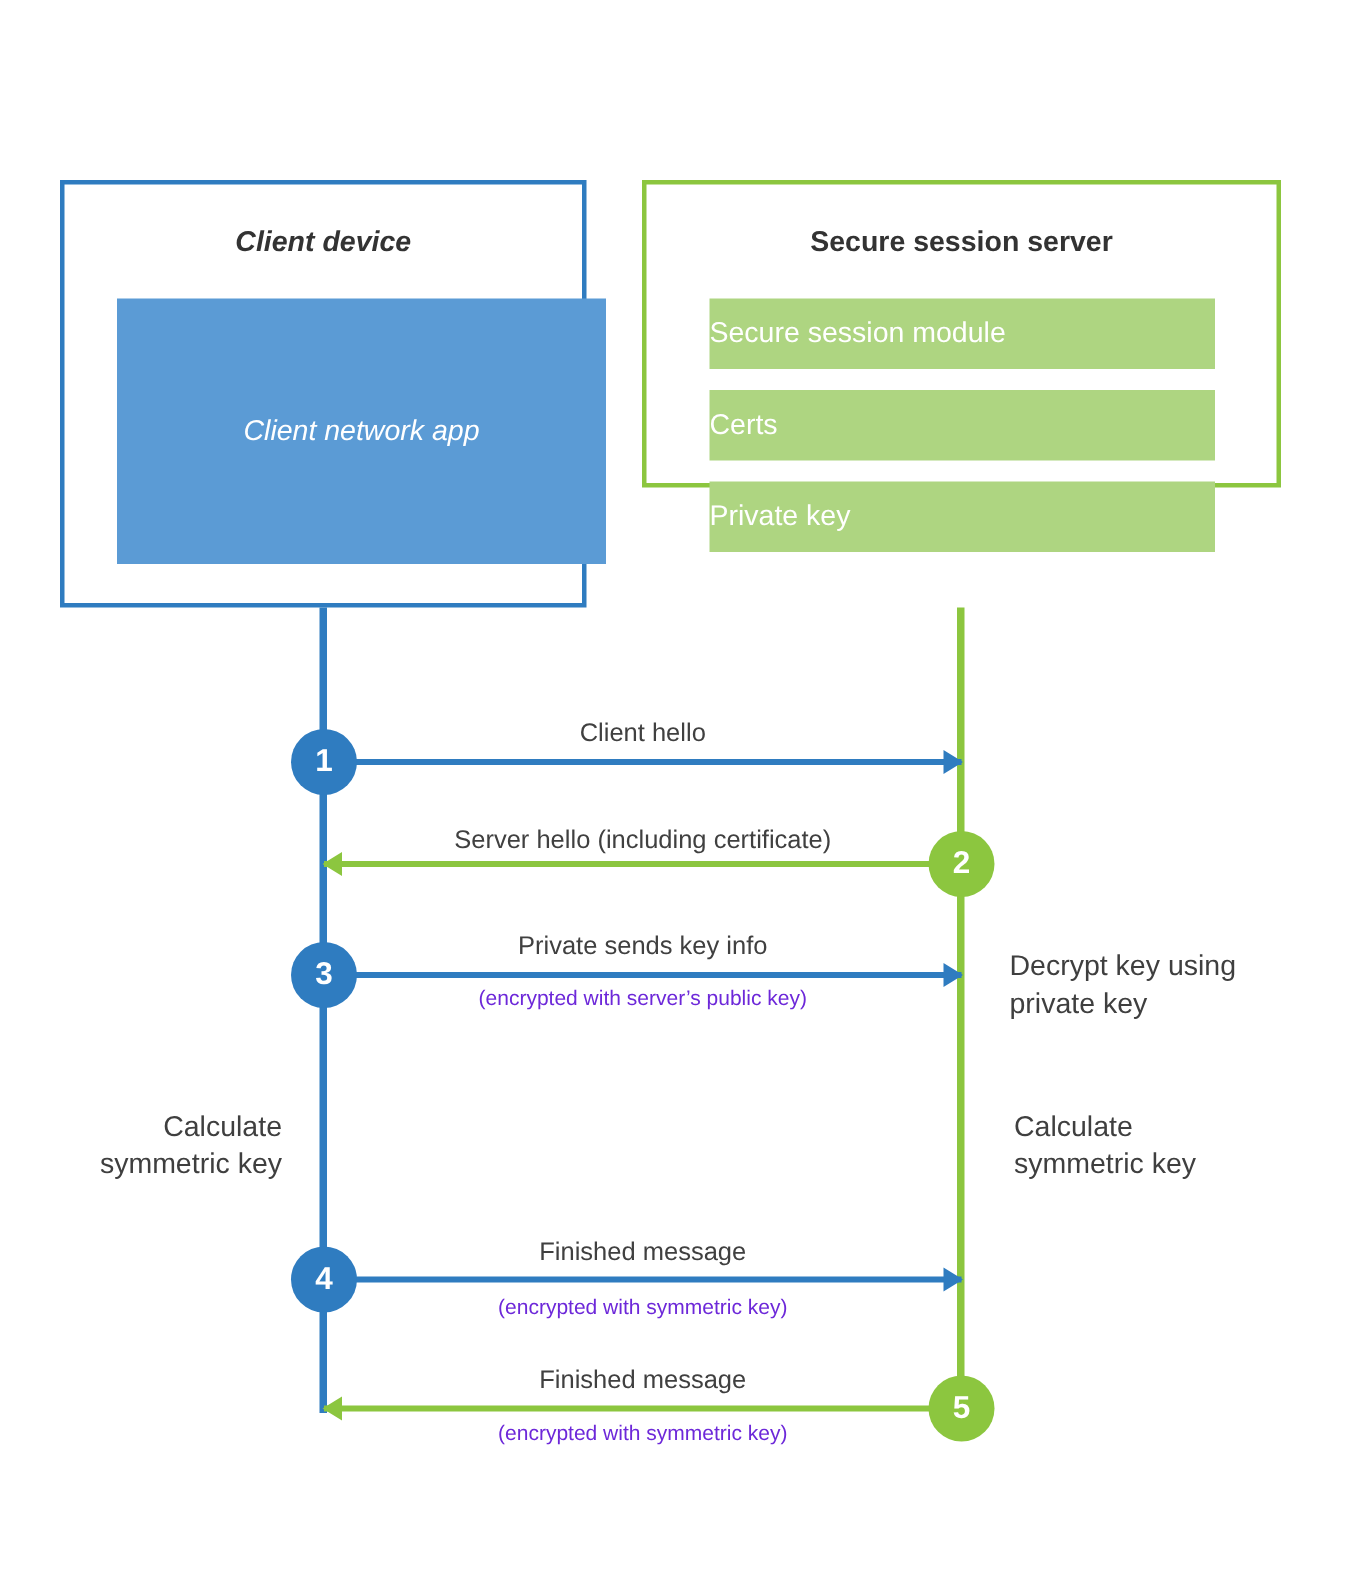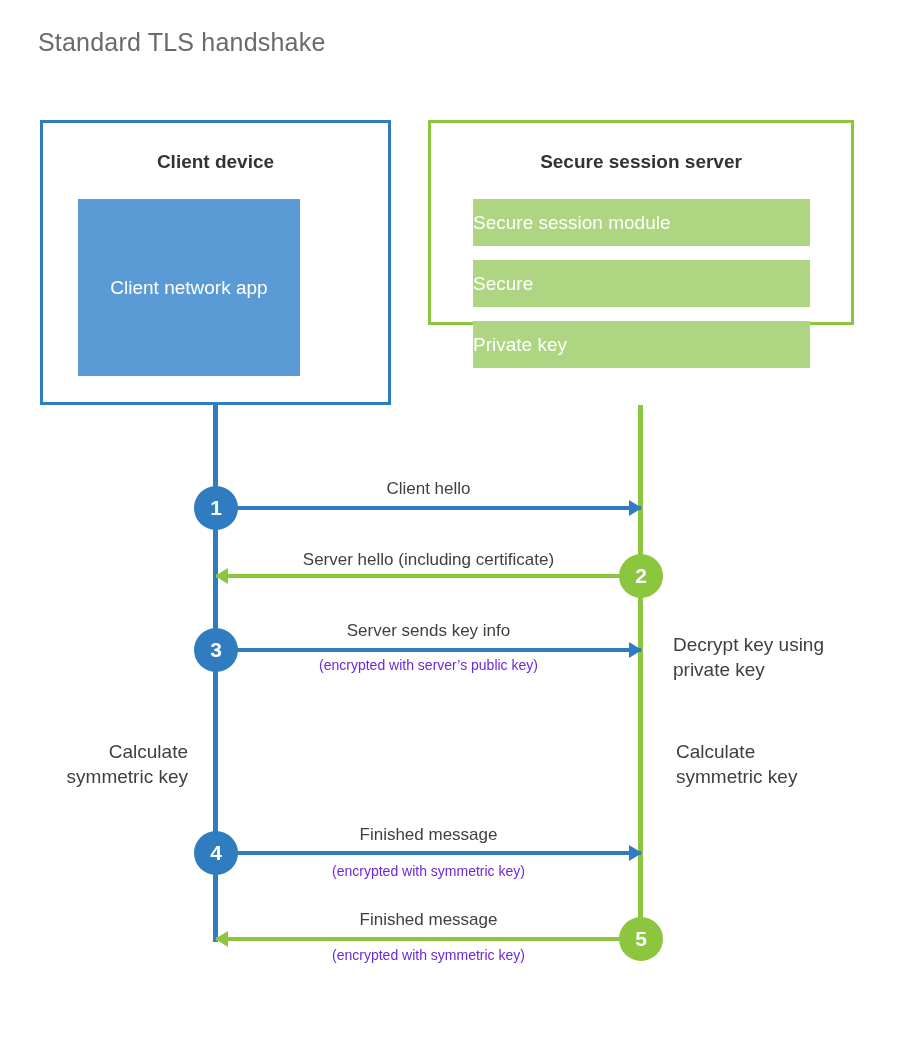--- a/index.html
+++ b/index.html
@@ -37,20 +37,21 @@
     position: absolute;
     background: #ffffff;
     box-sizing: border-box;
   }
   .party-box.client {
     left: 40px;
     top: 120px;
     width: 351px;
     height: 285px;
     border: 3px solid #2f7cc0;
+    font-style: italic;
   }
   .party-box.server {
     left: 428px;
     top: 120px;
     width: 426px;
     height: 205px;
     border: 3px solid #8cc63f;
   }
   .party-title {
     position: absolute;
@@ -61,21 +62,21 @@
     font-size: 19px;
     font-weight: 700;
     color: #333333;
   }
 
   
   .client-app {
     position: absolute;
     left: 35px;
     top: 76px;
-    width: 222px;
+    width: 326px;
     height: 177px;
     background: #5b9bd5;
     display: flex;
     align-items: center;
     justify-content: center;
   }
   .client-app-label {
     color: #ffffff;
     font-size: 19px;
     font-weight: 400;
@@ -200,37 +201,36 @@
     white-space: pre-line;
   }
   .side-note.right-align { text-align: right; }
   .side-note.left-align { text-align: left; }
 </style>
 </head>
 <body>
 
 <div id="canvas">
 
-  <div class="diagram-title">Standard TLS handshake</div>
 
   <div class="party-box client">
     <div class="party-title">Client device</div>
     <div class="client-app">
       <div class="client-app-label">Client network app</div>
     </div>
   </div>
 
   <div class="party-box server">
     <div class="party-title">Secure session server</div>
     <div class="server-bars">
       <div class="server-bar">
         <span class="server-bar-label">Secure session module</span>
       </div>
       <div class="server-bar">
-        <span class="server-bar-label">Secure</span>
+        <span class="server-bar-label">Certs</span>
       </div>
       <div class="server-bar">
         <span class="server-bar-label">Private key</span>
       </div>
     </div>
   </div>
 
   <div class="lifeline client-line"></div>
   <div class="lifeline server-line"></div>
 
@@ -241,21 +241,21 @@
   </div>
   <div class="step-circle blue" style="left:194px; top:486px;">1</div>
 
   <div class="msg-label" style="left:216px; top:550px; width:425px;">Server hello (including certificate)</div>
   <div class="arrow to-left green" style="left:216px; top:574px; width:425px;">
     <div class="shaft"></div>
     <div class="head"></div>
   </div>
   <div class="step-circle green" style="left:619px; top:554px;">2</div>
 
-  <div class="msg-label" style="left:216px; top:621px; width:425px;">Server sends key info</div>
+  <div class="msg-label" style="left:216px; top:621px; width:425px;">Private sends key info</div>
   <div class="arrow to-right blue" style="left:216px; top:648px; width:425px;">
     <div class="shaft"></div>
     <div class="head"></div>
   </div>
   <div class="msg-sub" style="left:216px; top:657px; width:425px;">(encrypted with server’s public key)</div>
   <div class="step-circle blue" style="left:194px; top:628px;">3</div>
 
   <div class="side-note left-align" style="left:673px; top:632px; width:180px;">Decrypt key using
 private key</div>
 

